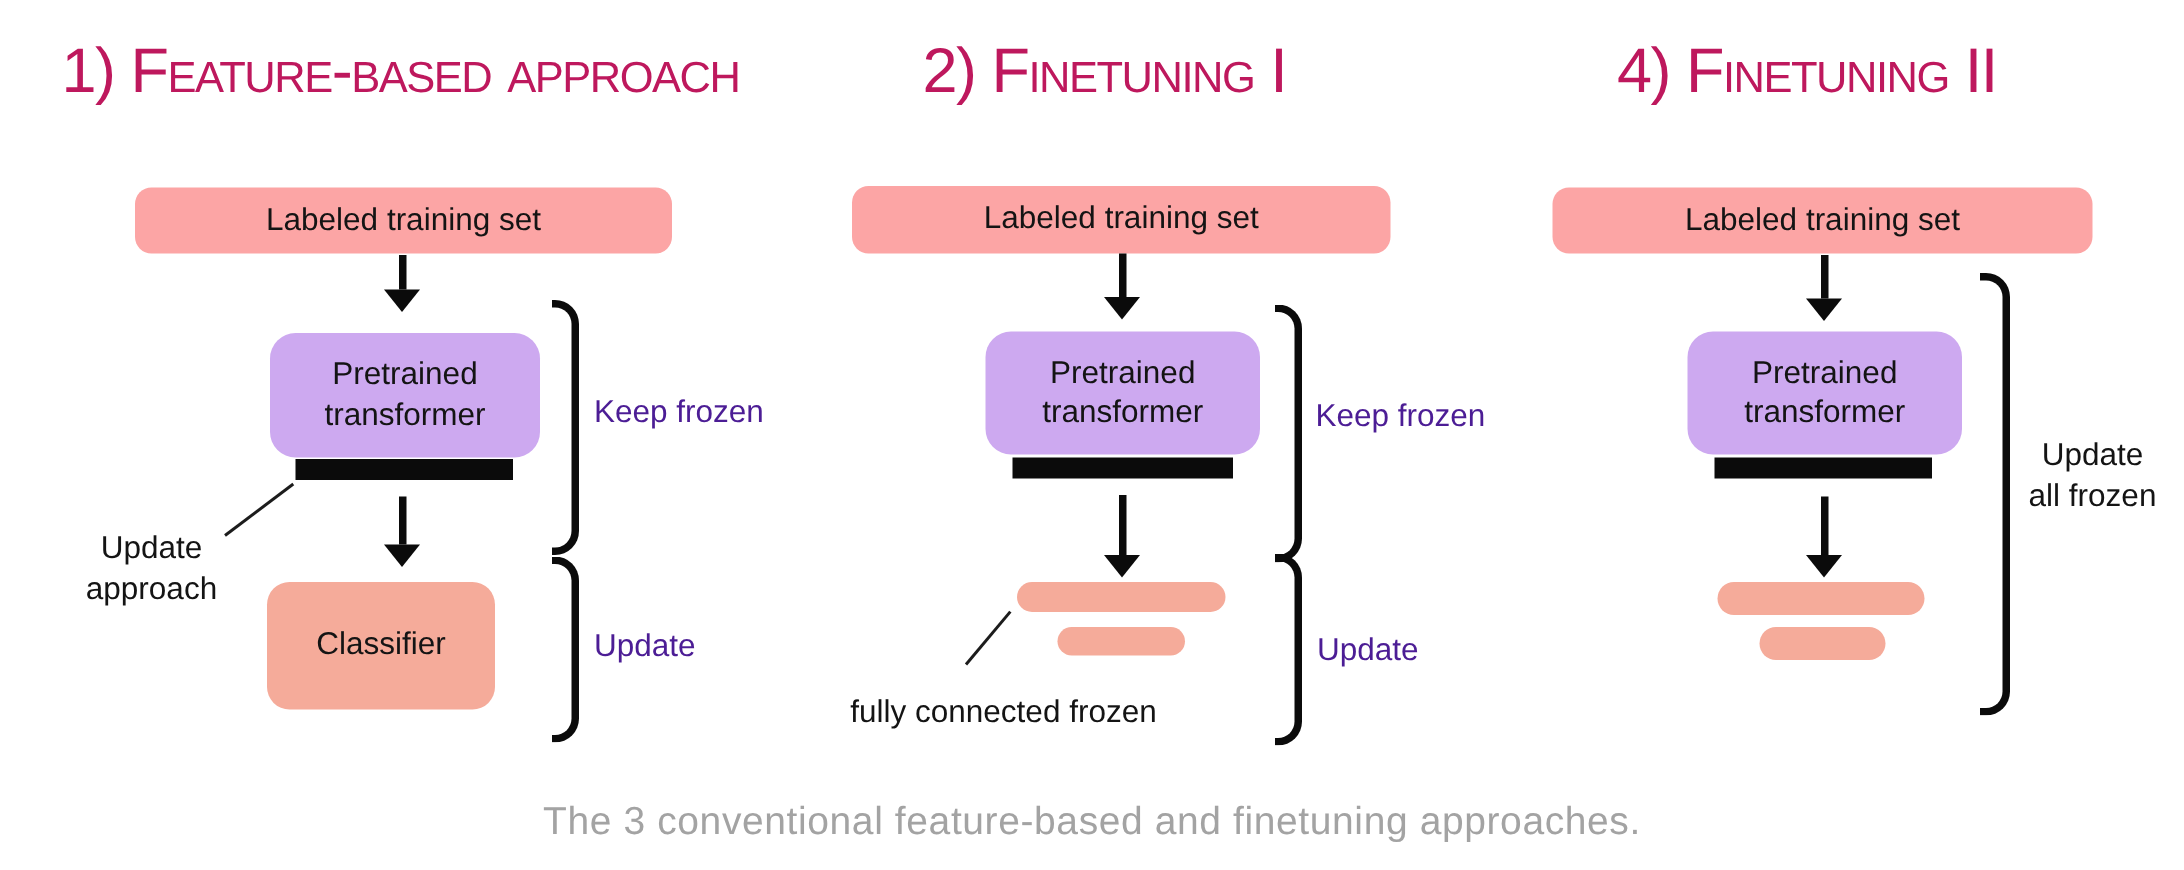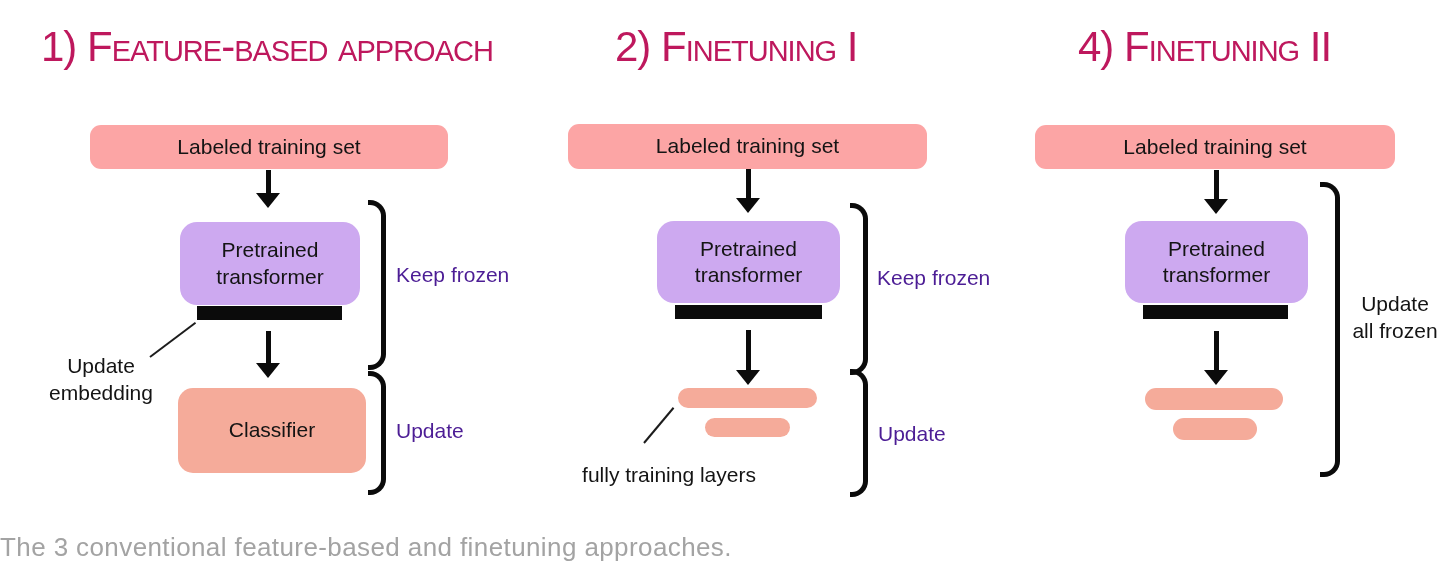--- a/index.html
+++ b/index.html
@@ -56,20 +56,21 @@
     position:absolute;
     font-size:21px;line-height:1.3;color:#141414;
     text-align:center;
   }
   .pointer{
     position:absolute;height:2px;background:#1c1c1c;
     transform-origin:left center;
   }
   .caption{
     position:absolute;left:0;right:0;top:532px;
+    text-align:center;
     font-size:26px;letter-spacing:0.4px;
     color:#A3A3A3;
   }
 </style>
 </head>
 <body>
 
 <div id="canvas">
 
   <div>
@@ -83,29 +84,29 @@
     </div>
 
     <div class="box purple" style="left:180px;top:222px;width:180px;height:83px;">Pretrained transformer</div>
 
     <div class="blackbar" style="left:197px;top:306px;width:145px;height:14px;"></div>
 
     <div class="pointer" style="left:150px;top:356px;width:57px;transform:rotate(-37deg);"></div>
 
     <div class="annot" style="left:25px;top:352px;width:152px;">
       <div>Update</div>
-      <div>embedding</div>
+      <div>approach</div>
     </div>
 
     <div class="arrow" style="left:256px;top:331px;height:47px;">
       <div class="stem"></div>
       <div class="head"></div>
     </div>
 
-    <div class="box salmon" style="left:178px;top:388px;width:188px;height:85px;">Classifier</div>
+    <div class="box salmon" style="left:178px;top:388px;width:152px;height:85px;">Classifier</div>
 
     <div class="brace" style="left:368px;top:200px;width:13px;height:160px;"></div>
     <div class="side-label" style="left:396px;top:261px;">Keep frozen</div>
 
     <div class="brace" style="left:368px;top:371px;width:13px;height:114px;"></div>
     <div class="side-label" style="left:396px;top:417px;">Update</div>
   </div>
 
   <div>
     <div class="heading" style="left:615px;top:24px;">2) Finetuning I</div>
@@ -125,21 +126,21 @@
       <div class="stem"></div>
       <div class="head"></div>
     </div>
 
     <div class="pill" style="left:678px;top:388px;width:139px;height:20px;"></div>
     <div class="pill" style="left:705px;top:418px;width:85px;height:19px;"></div>
 
     <div class="pointer" style="left:644px;top:442px;width:46px;transform:rotate(-50deg);"></div>
 
     <div class="annot" style="left:554px;top:461px;width:230px;">
-      <div>fully training layers</div>
+      <div>fully connected frozen</div>
     </div>
 
     <div class="brace" style="left:850px;top:203px;width:13px;height:162px;"></div>
     <div class="side-label" style="left:877px;top:264px;">Keep frozen</div>
 
     <div class="brace" style="left:850px;top:369px;width:13px;height:118px;"></div>
     <div class="side-label" style="left:878px;top:420px;">Update</div>
   </div>
 
   <div>

